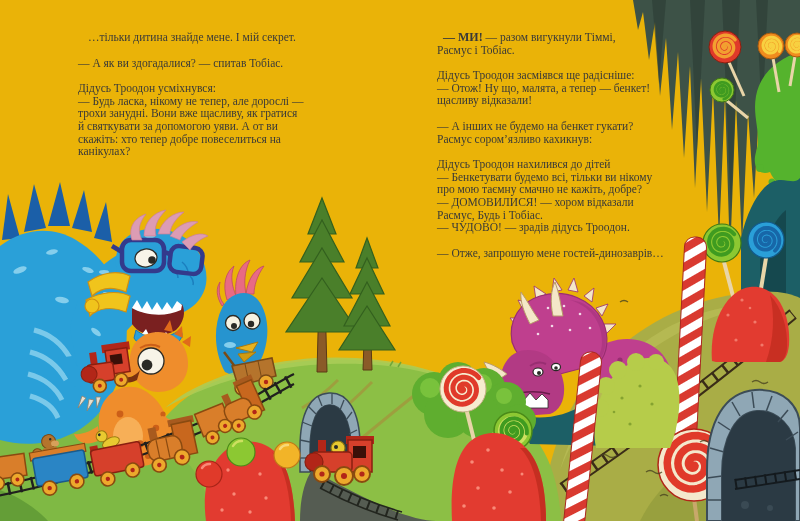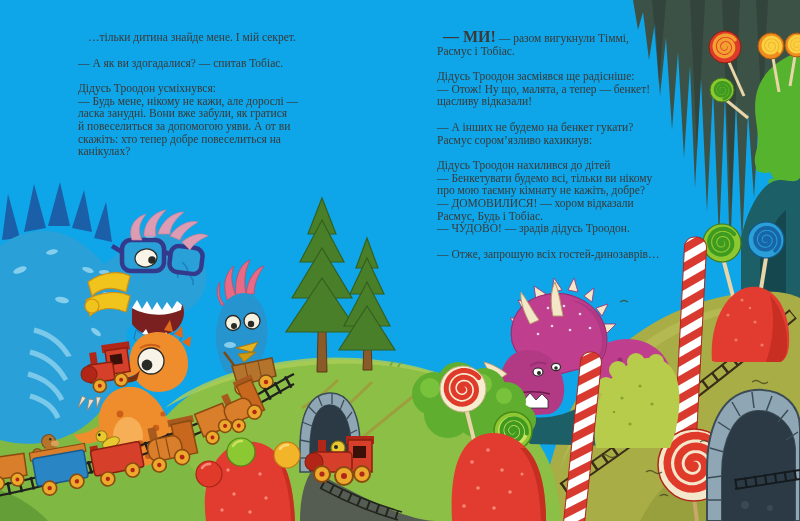--- a/index.html
+++ b/index.html
@@ -1,23 +1,23 @@
 <!DOCTYPE html>
 <html><head>
 <meta charset="utf-8">
 <style>
   html,body{margin:0;padding:0;background:#888;}
-  .spread{position:relative;width:800px;height:521px;background:#0ea5e9;overflow:hidden;
+  .spread{position:relative;width:800px;height:521px;background:#eab308;overflow:hidden;
           font-family:"Liberation Serif", serif;}
   .spread svg{position:absolute;left:0;top:0;z-index:0;}
   .textblock{position:absolute;z-index:2;color:#3a3a38;font-size:11.5px;line-height:12.6px;}
   .textblock p{margin:0 0 13px 0;}
   .tl{white-space:nowrap;}
   .ind .tl:first-child{padding-left:10px;}
-  .lead-bold{font-weight:bold;font-size:16px;}
+  .lead-bold{font-weight:bold;font-size:12px;}
   .left-text{left:78px;top:31px;width:330px;}
   .right-text{left:437px;top:31px;width:290px;}
 </style>
 </head>
 <body>
 
 <div class="spread">
 
 <svg width="800" height="521" viewBox="0 0 800 521" aria-hidden="true">
   <defs>
@@ -561,23 +561,23 @@
 
 <div class="textblock left-text">
   <p class="ind">
     <span class="tl" style="display:block">…тільки дитина знайде мене. І мій секрет.</span>
   </p>
   <p>
     <span class="tl" style="display:block">— А як ви здогадалися? — спитав Тобіас.</span>
   </p>
   <p>
     <span class="tl" style="display:block">Дідусь Троодон усміхнувся:</span>
-    <span class="tl" style="display:block">— Будь мене, нікому не кажи, але дорослі —</span>
-    <span class="tl" style="display:block">ласка занудні. Вони вже забули, як гратися</span>
-    <span class="tl" style="display:block">й повеселиться за допомогою уяви. А от ви</span>
+    <span class="tl" style="display:block">— Будь ласка, нікому не тепер, але дорослі —</span>
+    <span class="tl" style="display:block">трохи занудні. Вони вже щасливу, як гратися</span>
+    <span class="tl" style="display:block">й святкувати за допомогою уяви. А от ви</span>
     <span class="tl" style="display:block">скажіть: хто тепер добре повеселиться на</span>
     <span class="tl" style="display:block">канікулах?</span>
   </p>
 </div>
 
 <div class="textblock right-text">
   <p style="text-indent:6px">
     <span class="tl" style="display:block"><b class="lead-bold">— МИ!</b><span> — разом вигукнули Тіммі,</span></span>
     <span class="tl" style="display:block;text-indent:0">Расмус і Тобіас.</span>
   </p>
@@ -586,23 +586,23 @@
     <span class="tl" style="display:block">— Отож! Ну що, малята, а тепер — бенкет!</span>
     <span class="tl" style="display:block">щасливу відказали!</span>
   </p>
   <p>
     <span class="tl" style="display:block">— А інших не будемо на бенкет гукати?</span>
     <span class="tl" style="display:block">Расмус сором’язливо кахикнув:</span>
   </p>
   <p>
     <span class="tl" style="display:block">Дідусь Троодон нахилився до дітей</span>
     <span class="tl" style="display:block">— Бенкетувати будемо всі, тільки ви нікому</span>
-    <span class="tl" style="display:block">про мою таємну кімнату не кажіть, добре?</span>
+    <span class="tl" style="display:block">про мою таємну смачно не кажіть, добре?</span>
     <span class="tl" style="display:block">— ДОМОВИЛИСЯ! — хором відказали</span>
     <span class="tl" style="display:block">Расмус, Будь і Тобіас.</span>
     <span class="tl" style="display:block">— ЧУДОВО! — зрадів дідусь Троодон.</span>
   </p>
   <p>
-    <span class="tl" style="display:block">— Отже, запрошую всіх гостей-динозаврів…</span>
+    <span class="tl" style="display:block">— Отже, запрошую мене гостей-динозаврів…</span>
   </p>
 </div>
 
 </div>
 
 </body></html>

